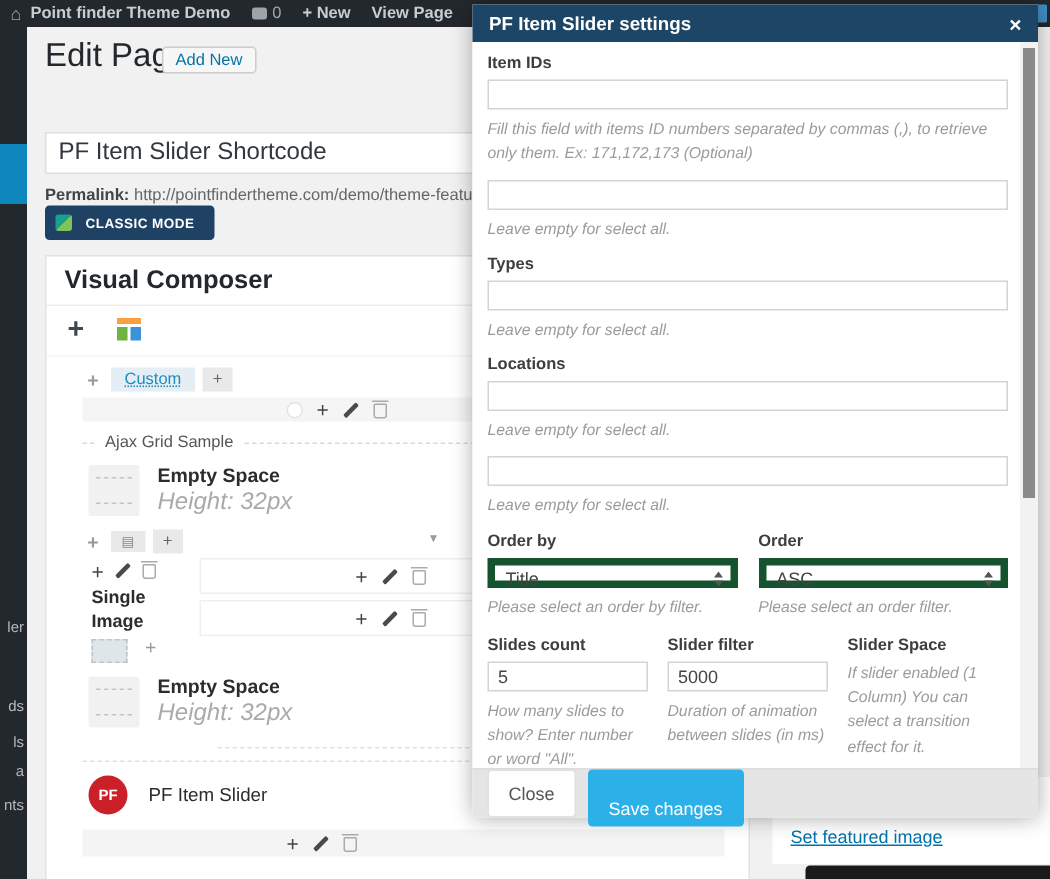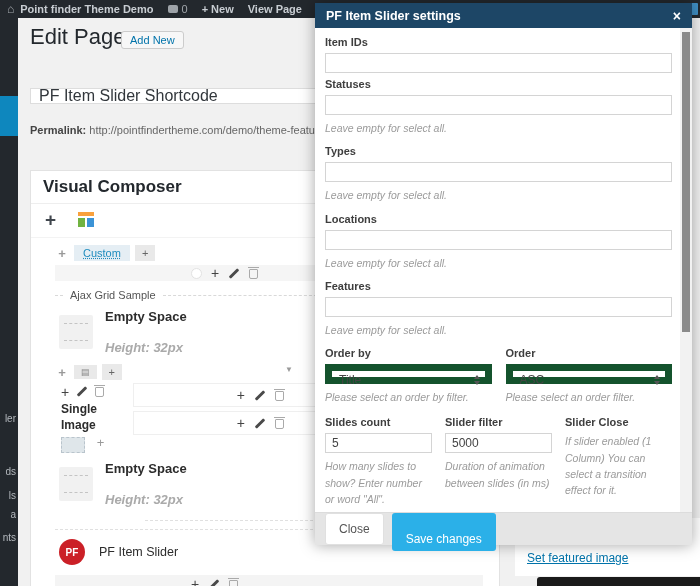--- a/index.html
+++ b/index.html
@@ -17,24 +17,24 @@
 
   
   .admin-menu { position:absolute; left:0; top:18px; width:18px; height:568px; background:#23282d; z-index:1; }
   .am-frag { position:absolute; left:0; width:16px; text-align:right; color:#b4b9be; font-size:10px; }
   .am-current { position:absolute; left:0; top:78px; width:18px; height:40px; background:#0e87be; }
   .am-current:after { content:""; position:absolute; right:-8px; top:12px; border:8px solid transparent; border-left-color:#0e87be; border-top-width:8px; border-bottom-width:8px; }
 
   
   .content { position:absolute; left:18px; top:18px; right:0; bottom:0; background:#f1f1f1; z-index:1; }
   .page-title { position:absolute; left:12px; top:6px; font-size:22px; font-weight:normal; color:#23282d; }
-  .add-new-btn { position:absolute; left:103px; top:13px; font-size:11px; color:#0073aa; background:#f7f7f7; border:1px solid #ccc; border-radius:3px; padding:2px 8px; cursor:pointer; }
+  .add-new-btn { position:absolute; left:90px; top:13px; font-size:11px; color:#0073aa; background:#f7f7f7; border:1px solid #ccc; border-radius:3px; padding:2px 8px; cursor:pointer; }
   .notice { position:absolute; left:12px; top:38px; width:300px; height:24px; background:#fff; border-left:4px solid #46b450; box-shadow:0 1px 1px rgba(0,0,0,.05); font-size:12px; padding:5px 0 0 9px; color:#444; }
   .notice a { color:#0073aa; text-decoration:none; cursor:pointer; }
-  .title-input { position:absolute; left:12px; top:70px; width:300px; height:16px; background:#fff; border:1px solid #ddd; font-size:16px; color:#32373c; padding:0 8px; font-family:"Liberation Sans",sans-serif; }
+  .title-input { position:absolute; left:12px; top:70px; width:300px; height:28px; background:#fff; border:1px solid #ddd; font-size:16px; color:#32373c; padding:0 8px; font-family:"Liberation Sans",sans-serif; }
   .permalink { position:absolute; left:12px; top:106px; font-size:11px; color:#666; white-space:nowrap; }
   .permalink b { color:#444; }
   .slug { background:#fdf6ba; color:#777; padding:1px 1px; }
   .classic-btn { position:absolute; left:12px; top:119px; height:23px; background:#1f4164; border-radius:3px; color:#fff; font-size:9px; font-weight:bold; display:flex; align-items:center; padding:0 13px 0 7px; letter-spacing:.3px; cursor:pointer; }
   .classic-icon { width:11px; height:11px; border-radius:2px; background:linear-gradient(135deg,#17a08c 50%,#7ec35b 50%); margin-right:9px; }
 
   
   .vc-box { position:absolute; left:12px; top:152px; width:470px; height:560px; background:#fff; border:1px solid #e2e2e2; }
   .vc-head { padding:6px 12px; font-size:17px; font-weight:bold; color:#23282d; border-bottom:1px solid #eee; }
   .vc-toolbar { padding:8px 14px 9px; display:flex; align-items:center; gap:22px; border-bottom:1px solid #f3f3f3; }
@@ -61,21 +61,21 @@
   .section-row { display:flex; align-items:center; margin:8px 0 4px; gap:7px; }
   .dash { border-top:1px dashed #d9d9d9; width:8px; }
   .dash-fill { border-top:1px dashed #d9d9d9; flex:1; }
   .section-label { font-size:11px; color:#555; white-space:nowrap; }
   .vc-el { display:flex; align-items:center; padding:4px 4px; background:#fff; }
   .es-icon { width:34px; height:34px; background:#f1f1f1; border-radius:2px; position:relative; flex:none; }
   .es-icon:before { content:""; position:absolute; left:5px; right:5px; top:8px; border-top:1px dashed #c4c4c4; }
   .es-icon:after { content:""; position:absolute; left:5px; right:5px; bottom:8px; border-top:1px dashed #c4c4c4; }
   .el-txt { margin-left:12px; }
   .el-title { font-size:13px; font-weight:bold; color:#2c2c2c; }
-  .el-sub { font-size:13px; font-style:italic; color:#aaa; margin-top:16px;font-weight:bold; }
+  .el-sub { font-size:16px; font-style:italic; color:#aaa; margin-top:2px; }
   .cols { display:flex; margin-top:2px; gap:8px; }
   .col-left { width:70px; }
   .col-left .mini-ctrl { display:flex; gap:7px; align-items:center; padding:3px 0 5px 6px; }
   .si-title { font-size:12px; font-weight:bold; color:#2c2c2c; line-height:1.3; padding-left:6px; }
   .si-thumb { width:24px; height:16px; background:#dfe6ea; border:1px dashed #b9c4cc; margin:4px 0 0 6px; display:inline-block; vertical-align:middle; }
   .si-plus { color:#999; font-size:13px; margin-left:8px; }
   .col-right { flex:1; }
   .col-box { background:#fff; border:1px solid #efefef; height:24px; margin-bottom:4px; display:flex; align-items:center; justify-content:flex-end; gap:9px; padding-right:198px; }
   .dash-sep1 { border-top:1px dashed #e0e0e0; margin:9px 0 0 90px; }
   .dash-sep2 { border-top:1px dashed #e0e0e0; margin:8px 0 0 0; }
@@ -95,21 +95,21 @@
   .m-close { margin-left:auto; font-size:14px; cursor:pointer; color:#fff; }
   .m-body { position:absolute; left:0; top:25px; right:12px; bottom:33px; overflow:hidden; padding:8px 8px 12px 10px; background:#fff; }
   .m-scroll { position:absolute; right:0; top:25px; bottom:33px; width:12px; background:#f2f2f2; }
   .m-thumb { position:absolute; left:2px; top:4px; width:8px; height:300px; background:#8a8a8a; }
   .mfield { margin-bottom:5px; }
   .flabel { display:block; font-size:11px; font-weight:bold; color:#3e3e3e; margin-bottom:5px; }
   .ftext { width:100%; height:20px; border:1px solid #d4d4d4; background:#fff; font-size:12px; padding:0 6px; font-family:"Liberation Sans",sans-serif; color:#444; }
   .fhelp { font-size:10.5px; font-style:italic; color:#9b9b9b; margin-top:5px; line-height:1.55; margin-bottom:9px; }
   .grid2 { display:grid; grid-template-columns:1fr 1fr; column-gap:14px; margin-top:3px; }
   .grid3 { display:grid; grid-template-columns:1fr 1fr 1fr; column-gap:13px; margin-top:2px; }
-  .fselect { height:20px; border:7px solid #14532d; background:#fff; font-size:12px; padding:2px 18px 0 7px; position:relative; cursor:pointer; }
+  .fselect { height:20px; border:5px solid #14532d; background:#fff; font-size:12px; padding:2px 18px 0 7px; position:relative; cursor:pointer; }
   .stepper { position:absolute; right:5px; top:4px; }
   .stepper i { display:block; width:0; height:0; border-left:3px solid transparent; border-right:3px solid transparent; }
   .stepper .up { border-bottom:4px solid #555; margin-bottom:2px; }
   .stepper .dn { border-top:4px solid #555; }
   .m-foot { position:absolute; left:0; right:0; bottom:0; height:33px; background:#e5e5e5; border-top:1px solid #dcdcdc; display:flex; gap:8px; padding-left:10px; }
   .btn-close { background:#fff; border:1px solid #e0e0e0; border-radius:3px; color:#555; font-size:12px; padding:4px 13px; cursor:pointer; font-family:"Liberation Sans",sans-serif; }
   .btn-save { background:#2bb0e8; border:none; border-radius:3px; color:#fff; font-size:12px; padding:19px 14px; cursor:pointer; font-family:"Liberation Sans",sans-serif; }
 </style>
 </head>
 <body>
@@ -141,20 +141,24 @@
     <button class="add-new-btn">Add New</button>
 
 
     <input class="title-input" type="text" value="PF Item Slider Shortcode" style="">
 
     <div class="permalink">
       <b>Permalink:</b>
       <span>http://pointfindertheme.com/demo/theme-features/</span><span class="slug">pf-item-s</span>
     </div>
 
+    <div class="classic-btn">
+      <span class="classic-icon"></span>
+      <span>CLASSIC MODE</span>
+    </div>
 
     <div class="vc-box">
       <div class="vc-head">Visual Composer</div>
       <div class="vc-toolbar">
         <span class="vc-add-plus">+</span>
         <span class="tpl-icon">
           <span class="tpl-top" style="display:block"></span>
           <span class="tpl-row">
               <span class="tpl-g"></span>
               <span class="tpl-b"></span>
@@ -260,42 +264,41 @@
     <div class="m-head">
       <span>PF Item Slider settings</span>
       <span class="m-close">×</span>
     </div>
 
     <div class="m-body">
 
       <div class="mfield">
         <label class="flabel">Item IDs</label>
         <input class="ftext" type="text" value="" style="">
-      </div>
-
-      <div class="mfield">
-        <label class="flabel">Statuses</label>
+        <div class="fhelp">Fill this field with items ID numbers separated by commas (,), to retrieve only them. Ex: 171,172,173 (Optional)</div>
+      </div>
+
+      <div class="mfield">
         <input class="ftext" type="text" value="" style="">
         <div class="fhelp">Leave empty for select all.</div>
       </div>
 
       <div class="mfield">
         <label class="flabel">Types</label>
         <input class="ftext" type="text" value="" style="">
         <div class="fhelp">Leave empty for select all.</div>
       </div>
 
       <div class="mfield">
         <label class="flabel">Locations</label>
         <input class="ftext" type="text" value="" style="">
         <div class="fhelp">Leave empty for select all.</div>
       </div>
 
       <div class="mfield">
-        <label class="flabel">Features</label>
         <input class="ftext" type="text" value="" style="">
         <div class="fhelp">Leave empty for select all.</div>
       </div>
 
       <div class="grid2">
         <div>
           <label class="flabel">Order by</label>
           <div class="fselect">
             <span>Title</span>
             <span class="stepper">
@@ -323,21 +326,21 @@
           <label class="flabel">Slides count</label>
           <input class="ftext" type="text" value="5" style="">
           <div class="fhelp">How many slides to show? Enter number or word "All".</div>
         </div>
         <div>
           <label class="flabel">Slider filter</label>
           <input class="ftext" type="text" value="5000" style="">
           <div class="fhelp">Duration of animation between slides (in ms)</div>
         </div>
         <div>
-          <label class="flabel">Slider Close</label>
+          <label class="flabel">Slider Space</label>
           <div class="fhelp">If slider enabled (1 Column) You can select a transition effect for it.</div>
         </div>
       </div>
 
     </div>
 
     <div class="m-scroll">
       <span class="m-thumb"></span>
     </div>
 

